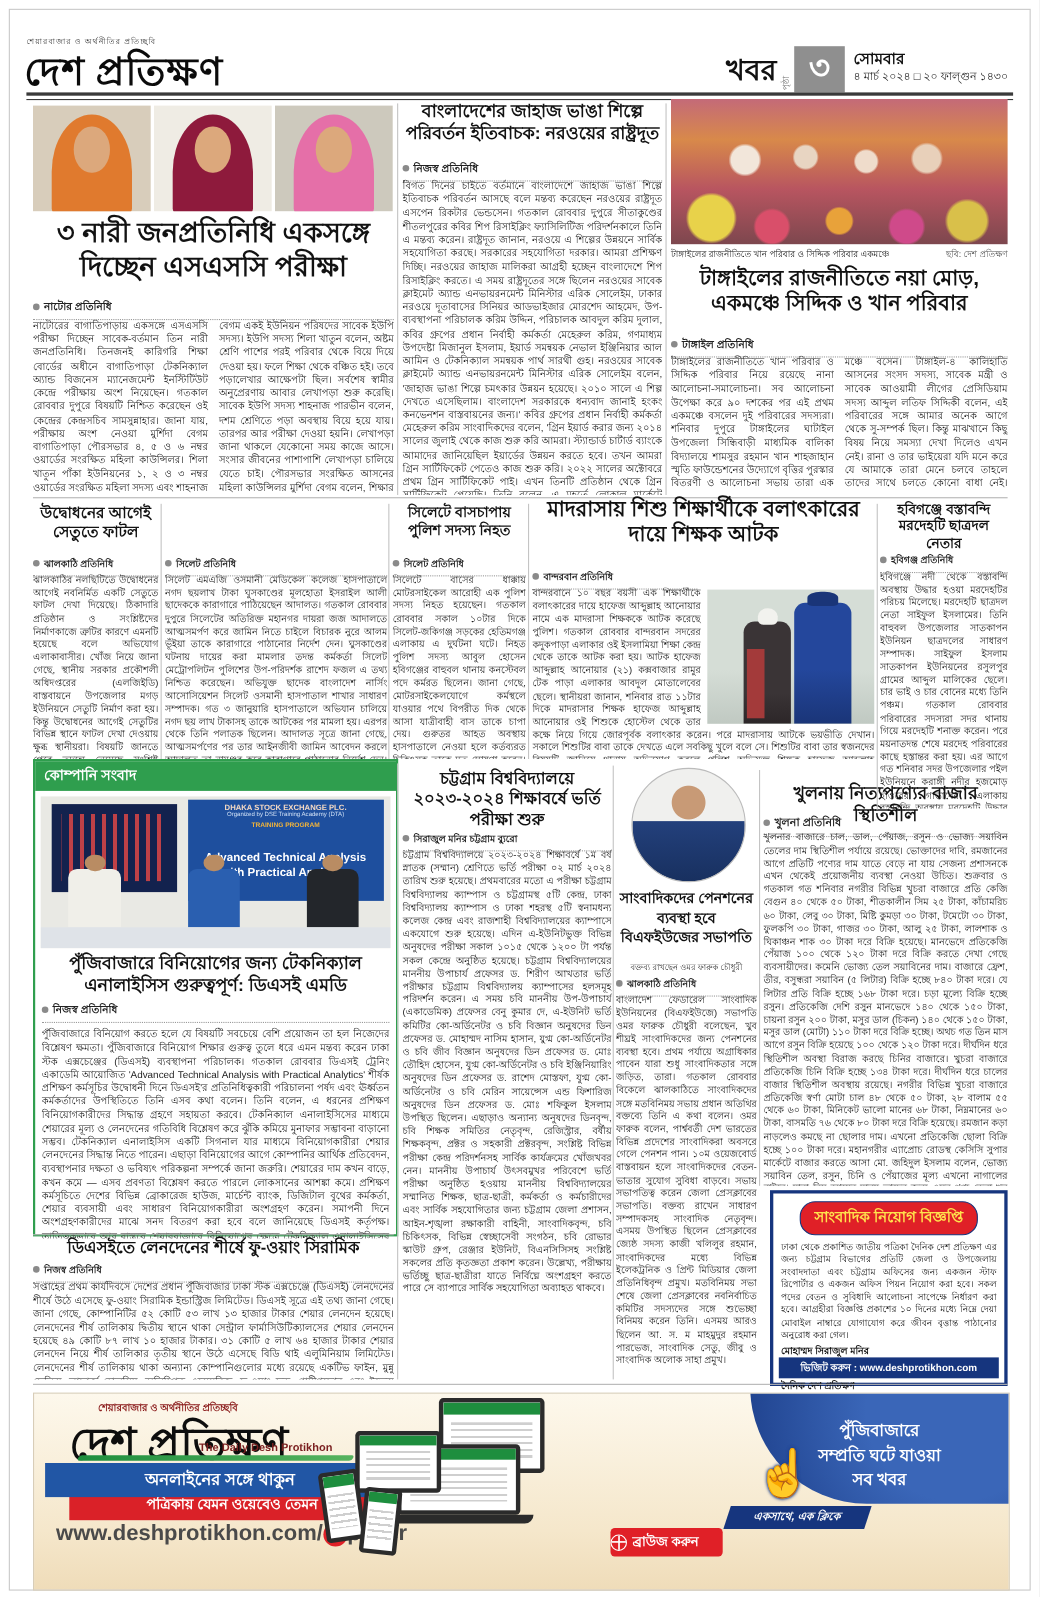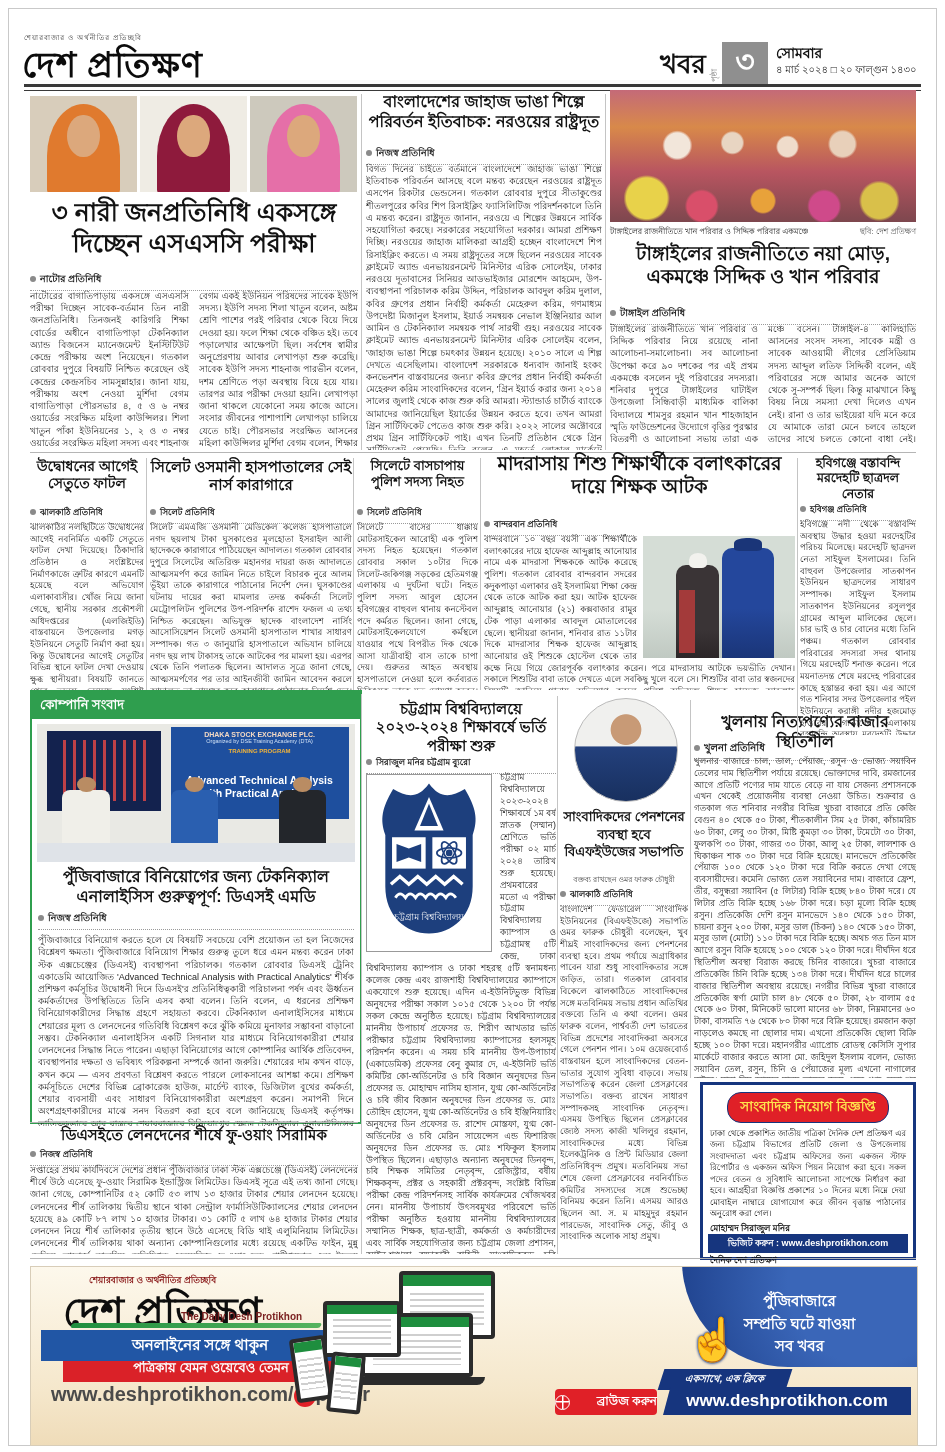--- a/index.html
+++ b/index.html
@@ -81,21 +81,21 @@
   .bn-tagline{font-size:9px;font-weight:bold;color:#8a1a1a;}
   .bn-logo{font-size:40px;font-weight:bold;color:#0d0d0d;font-family:"Liberation Serif",serif;}
   .bn-swoosh{height:5px;background:linear-gradient(90deg,#1e8e3e,#56b35f);border-radius:3px;transform:skewX(-25deg);}
   .bn-sub{font-size:10px;font-weight:bold;color:#7a1f1f;}
   .bn-blue{background:#2156a5;color:#fff;font-size:15px;font-weight:bold;text-align:center;padding:3px 0;}
   .bn-red{background:#da2128;color:#fff;font-size:13px;font-weight:bold;text-align:center;padding:3px 0;}
   .bn-url{font-size:20px;font-weight:bold;color:#4a4a4a;}
   .bn-url .e{display:inline-block;width:22px;height:22px;line-height:22px;border-radius:50%;background:#e02027;color:#fff;text-align:center;font-size:16px;vertical-align:middle;}
   .blob{background:radial-gradient(circle at 80% 20%, #3a66b8 0 40%, #1d3f8a 100%);border-radius:0 0 0 130px;color:#fff;font-size:15px;font-weight:bold;text-align:center;line-height:1.5;padding-top:29px;box-sizing:border-box;}
   .ribbon{background:#16357e;color:#fff;font-size:10px;font-weight:bold;text-align:center;transform:skewX(-18deg);padding:2px 0;}
-  .browse{background:#e02027;color:#fff;font-size:12px;font-weight:bold;text-align:center;border-radius:4px;display:flex;align-items:center;justify-content:space-between;gap:5px;}
+  .browse{background:#e02027;color:#fff;font-size:12px;font-weight:bold;text-align:center;border-radius:4px;display:flex;align-items:center;justify-content:flex-start;gap:5px;}
   .globe{display:inline-block;width:13px;height:13px;border:1.5px solid #fff;border-radius:50%;
     background:linear-gradient(#fff 0 0) center/100% 1.5px no-repeat,linear-gradient(#fff 0 0) center/1.5px 100% no-repeat;}
   .urlbar{background:#16357e;color:#fff;font-size:17px;font-weight:bold;text-align:center;padding:4px 0;clip-path:polygon(3% 0,100% 0,100% 100%,0 100%);}
   .hand{font-size:42px;color:#fff;text-shadow:0 0 3px #1d3f8a,0 0 3px #1d3f8a;}
   
   .dev{position:absolute;background:#2b2b2b;border-radius:4px;}
   .dev .scr{position:absolute;inset:4px;background:#fff;overflow:hidden;}
   .dev .scr::before{content:"";position:absolute;left:0;right:0;top:0;height:18%;background:#1e8e3e;}
   .dev .scr::after{content:"";position:absolute;left:8%;right:8%;top:30%;height:55%;
     background:repeating-linear-gradient(180deg,#cfcfcf 0 2px,transparent 2px 6px);}
@@ -146,21 +146,20 @@
   <div class="abs hl" style="left:610px;top:242px;width:306px;height:60px;font-size:19px;">টাঙ্গাইলের রাজনীতিতে নয়া মোড়, একমঞ্চে সিদ্দিক ও খান পরিবার</div>
   <div class="abs byline" style="left:610px;top:306px;width:306px;"><span class="dot"></span><span>টাঙ্গাইল প্রতিনিধি</span></div>
   <div class="abs bodytext cols2" style="left:610px;top:323px;width:306px;height:126px;">টাঙ্গাইলের রাজনীতিতে খান পরিবার ও সিদ্দিক পরিবার নিয়ে রয়েছে নানা আলোচনা-সমালোচনা। সব আলোচনা উপেক্ষা করে ৯০ দশকের পর এই প্রথম একমঞ্চে বসলেন দুই পরিবারের সদস্যরা। শনিবার দুপুরে টাঙ্গাইলের ঘাটাইল উপজেলা সিন্ধিবাড়ী মাধ্যমিক বালিকা বিদ্যালয়ে শামসুর রহমান খান শাহজাহান স্মৃতি ফাউন্ডেশনের উদ্যোগে বৃত্তির পুরস্কার বিতরণী ও আলোচনা সভায় তারা এক মঞ্চে বসেন। টাঙ্গাইল-৪ কালিহাতি আসনের সংসদ সদস্য, সাবেক মন্ত্রী ও সাবেক আওয়ামী লীগের প্রেসিডিয়াম সদস্য আব্দুল লতিফ সিদ্দিকী বলেন, এই পরিবারের সঙ্গে আমার অনেক আগে থেকে সু-সম্পর্ক ছিল। কিন্তু মাঝখানে কিছু বিষয় নিয়ে সমস্যা দেখা দিলেও এখন নেই। রানা ও তার ভাইয়েরা যদি মনে করে যে আমাকে তারা মেনে চলবে তাহলে তাদের সাথে চলতে কোনো বাধা নেই। টাঙ্গাইল-৩ ঘাটাইল আসনের সংসদ সদস্য আমানুর রহমান খান রানা বলেন, লতিফ চাচা আমাদের অভিভাবক তাই তার সঙ্গে চলতে কোন বাধা নেই। আমরা চাই একসঙ্গে এক সঙ্গে রাজনীতি করতে। এসময় আলোচনা সভায় বক্তব্য রাখেন ঘাটাইল উপজেলা নির্বাহী কর্মকর্তা এরস্তেজা হোসেন, ঘাটাইল থানার ভারপ্রাপ্ত কর্মকর্তা ওসি আব্দুস ছালাম মিয়া প্রমুখ।</div>
 
   <div class="hrule" style="left:30px;top:452px;width:886px;"></div>
 
   <div class="abs hl" style="left:30px;top:458px;width:114px;height:44px;font-size:14px;">উদ্বোধনের আগেই সেতুতে ফাটল</div>
   <div class="abs byline" style="left:30px;top:506px;width:114px;font-size:8.5px;"><span class="dot"></span><span>ঝালকাঠি প্রতিনিধি</span></div>
   <div class="abs bodytext" style="left:30px;top:522px;width:114px;height:168px;font-size:8.6px;">ঝালকাঠির নলছিটিতে উদ্বোধনের আগেই নবনির্মিত একটি সেতুতে ফাটল দেখা দিয়েছে। ঠিকাদারি প্রতিষ্ঠান ও সংশ্লিষ্টদের নির্মাণকাজে ত্রুটির কারণে এমনটি হয়েছে বলে অভিযোগ এলাকাবাসীর। খোঁজ নিয়ে জানা গেছে, স্থানীয় সরকার প্রকৌশলী অধিদপ্তরের (এলজিইডি) বাস্তবায়নে উপজেলার মগড় ইউনিয়নে সেতুটি নির্মাণ করা হয়। কিন্তু উদ্বোধনের আগেই সেতুটির বিভিন্ন স্থানে ফাটল দেখা দেওয়ায় ক্ষুব্ধ স্থানীয়রা। বিষয়টি জানতে পেরে তদন্তে নেমেছে সংশ্লিষ্ট কর্তৃপক্ষ। সেতুর দুই পাশ দেবে গিয়ে ফাটল দেখা দিয়েছে বলে জানান এলাকাবাসী। দ্রুত সংস্কারের দাবি জানিয়েছেন তারা।</div>
 
-  <div class="abs hl" style="left:150px;top:458px;width:202px;height:44px;font-size:15px;">সিলেট ওসমানী হাসপাতালের সেই নার্স কারাগারে</div>
   <div class="abs byline" style="left:150px;top:506px;width:202px;font-size:8.5px;"><span class="dot"></span><span>সিলেট প্রতিনিধি</span></div>
   <div class="abs bodytext" style="left:150px;top:522px;width:202px;height:168px;font-size:8.6px;">সিলেট এমএজি ওসমানী মেডিকেল কলেজ হাসপাতালে নগদ ছয়লাখ টাকা ঘুসকাণ্ডের মূলহোতা ইসরাইল আলী ছাদেককে কারাগারে পাঠিয়েছেন আদালত। গতকাল রোববার দুপুরে সিলেটের অতিরিক্ত মহানগর দায়রা জজ আদালতে আত্মসমর্পণ করে জামিন নিতে চাইলে বিচারক নুরে আলম ভূঁইয়া তাকে কারাগারে পাঠানোর নির্দেশ দেন। ঘুসকাণ্ডের ঘটনায় দায়ের করা মামলার তদন্ত কর্মকর্তা সিলেট মেট্রোপলিটন পুলিশের উপ-পরিদর্শক রাশেদ ফজল এ তথ্য নিশ্চিত করেছেন। অভিযুক্ত ছাদেক বাংলাদেশ নার্সিং আসোসিয়েশন সিলেট ওসমানী হাসপাতাল শাখার সাধারণ সম্পাদক। গত ৩ জানুয়ারি হাসপাতালে অভিযান চালিয়ে নগদ ছয় লাখ টাকাসহ তাকে আটকের পর মামলা হয়। এরপর থেকে তিনি পলাতক ছিলেন। আদালত সূত্রে জানা গেছে, আত্মসমর্পণের পর তার আইনজীবী জামিন আবেদন করলে আদালত তা নামঞ্জুর করে কারাগারে পাঠানোর নির্দেশ দেন। এমন ঘটনায় নার্সিং অ্যাসোসিয়েশনে চলছে আলোচনা সমালোচনা।</div>
 
   <div class="abs hl" style="left:357px;top:458px;width:121px;height:44px;font-size:13px;">সিলেটে বাসচাপায় পুলিশ সদস্য নিহত</div>
   <div class="abs byline" style="left:357px;top:506px;width:121px;font-size:8.5px;"><span class="dot"></span><span>সিলেট প্রতিনিধি</span></div>
   <div class="abs bodytext" style="left:357px;top:522px;width:121px;height:168px;font-size:8.6px;">সিলেটে বাসের ধাক্কায় মোটরসাইকেল আরোহী এক পুলিশ সদস্য নিহত হয়েছেন। গতকাল রোববার সকাল ১০টার দিকে সিলেট-জকিগঞ্জ সড়কের হেতিমগঞ্জ এলাকায় এ দুর্ঘটনা ঘটে। নিহত পুলিশ সদস্য আবুল হোসেন হবিগঞ্জের বাহুবল থানায় কনস্টেবল পদে কর্মরত ছিলেন। জানা গেছে, মোটরসাইকেলযোগে কর্মস্থলে যাওয়ার পথে বিপরীত দিক থেকে আসা যাত্রীবাহী বাস তাকে চাপা দেয়। গুরুতর আহত অবস্থায় হাসপাতালে নেওয়া হলে কর্তব্যরত চিকিৎসক তাকে মৃত ঘোষণা করেন। পুলিশ বাসটি জব্দ করলেও চালক পালিয়ে যান। এ ঘটনায় মামলার প্রস্তুতি চলছে। ঘাতক বাসের চালককে আটকে অভিযান চালাচ্ছে পুলিশ।</div>
 
   <div class="abs hl" style="left:484px;top:452px;width:311px;height:60px;font-size:19px;">মাদরাসায় শিশু শিক্ষার্থীকে বলাৎকারের দায়ে শিক্ষক আটক</div>
   <div class="abs byline" style="left:484px;top:518px;width:150px;font-size:8.5px;"><span class="dot"></span><span>বান্দরবান প্রতিনিধি</span></div>
   <div class="abs bodytext" style="left:484px;top:534px;width:311px;height:156px;font-size:8.6px;">
@@ -200,37 +199,20 @@
     <div class="bodytext" style="margin:4px 6px;height:192px;">পুঁজিবাজারে বিনিয়োগ করতে হলে যে বিষয়টি সবচেয়ে বেশি প্রয়োজন তা হল নিজেদের বিশ্লেষণ ক্ষমতা। পুঁজিবাজারে বিনিয়োগ শিক্ষার গুরুত্ব তুলে ধরে এমন মন্তব্য করেন ঢাকা স্টক এক্সচেঞ্জের (ডিএসই) ব্যবস্থাপনা পরিচালক। গতকাল রোববার ডিএসই ট্রেনিং একাডেমি আয়োজিত 'Advanced Technical Analysis with Practical Analytics' শীর্ষক প্রশিক্ষণ কর্মসূচির উদ্বোধনী দিনে ডিএসই'র প্রতিনিধিত্বকারী পরিচালনা পর্ষদ এবং ঊর্ধ্বতন কর্মকর্তাদের উপস্থিতিতে তিনি এসব কথা বলেন। তিনি বলেন, এ ধরনের প্রশিক্ষণ বিনিয়োগকারীদের সিদ্ধান্ত গ্রহণে সহায়তা করবে। টেকনিক্যাল এনালাইসিসের মাধ্যমে শেয়ারের মূল্য ও লেনদেনের গতিবিধি বিশ্লেষণ করে ঝুঁকি কমিয়ে মুনাফার সম্ভাবনা বাড়ানো সম্ভব। টেকনিক্যাল এনালাইসিস একটি সিগনাল যার মাধ্যমে বিনিয়োগকারীরা শেয়ার লেনদেনের সিদ্ধান্ত নিতে পারেন। এছাড়া বিনিয়োগের আগে কোম্পানির আর্থিক প্রতিবেদন, ব্যবস্থাপনার দক্ষতা ও ভবিষ্যৎ পরিকল্পনা সম্পর্কে জানা জরুরি। শেয়ারের দাম কখন বাড়ে, কখন কমে — এসব প্রবণতা বিশ্লেষণ করতে পারলে লোকসানের আশঙ্কা কমে। প্রশিক্ষণ কর্মসূচিতে দেশের বিভিন্ন ব্রোকারেজ হাউজ, মার্চেন্ট ব্যাংক, ডিজিটাল বুথের কর্মকর্তা, শেয়ার ব্যবসায়ী এবং সাধারণ বিনিয়োগকারীরা অংশগ্রহণ করেন। সমাপনী দিনে অংশগ্রহণকারীদের মাঝে সনদ বিতরণ করা হবে বলে জানিয়েছে ডিএসই কর্তৃপক্ষ। তাত্ত্বিকভাবে আর বাস্তবে শেয়ারবাজারে বিনিয়োগের ক্ষেত্রে টেকনিক্যাল এনালাইসিসের ব্যবহার নিয়ে আলোচনায় অংশ নেন প্রশিক্ষকরা। বিনিয়োগকারীদের সচেতনতা বৃদ্ধিতে এ ধরনের প্রশিক্ষণ কর্মসূচি গুরুত্বপূর্ণ ভূমিকা রাখবে বলে মনে করেন সংশ্লিষ্টরা। সময় নির্ধারিত প্রোগ্রামের আওতায় প্রশ্নোত্তর পর্বে অংশগ্রহণকারীদের বিভিন্ন জিজ্ঞাসার জবাব দেন প্রশিক্ষকরা এবং ভবিষ্যতে আরও কর্মসূচি আয়োজনের ঘোষণা দেওয়া হয়।</div>
   </div>
 
   <div class="abs hl" style="left:30px;top:1126px;width:328px;height:20px;font-size:15px;">ডিএসইতে লেনদেনের শীর্ষে ফু-ওয়াং সিরামিক</div>
   <div class="abs byline" style="left:30px;top:1148px;width:328px;font-size:8.5px;"><span class="dot"></span><span>নিজস্ব প্রতিনিধি</span></div>
   <div class="abs bodytext" style="left:30px;top:1164px;width:328px;height:90px;">সপ্তাহের প্রথম কার্যদিবসে দেশের প্রধান পুঁজিবাজার ঢাকা স্টক এক্সচেঞ্জে (ডিএসই) লেনদেনের শীর্ষে উঠে এসেছে ফু-ওয়াং সিরামিক ইন্ডাস্ট্রিজ লিমিটেড। ডিএসই সূত্রে এই তথ্য জানা গেছে। জানা গেছে, কোম্পানিটির ৫২ কোটি ৫৩ লাখ ১৩ হাজার টাকার শেয়ার লেনদেন হয়েছে। লেনদেনের শীর্ষ তালিকায় দ্বিতীয় স্থানে থাকা সেন্ট্রাল ফার্মাসিউটিক্যালসের শেয়ার লেনদেন হয়েছে ৪৯ কোটি ৮৭ লাখ ১০ হাজার টাকার। ৩১ কোটি ৫ লাখ ৬৪ হাজার টাকার শেয়ার লেনদেন নিয়ে শীর্ষ তালিকার তৃতীয় স্থানে উঠে এসেছে বিডি থাই এলুমিনিয়াম লিমিটেড। লেনদেনের শীর্ষ তালিকায় থাকা অন্যান্য কোম্পানিগুলোর মধ্যে রয়েছে একটিভ ফাইন, মুন্নু ফেব্রিক্স, লাফার্জ হোলসিম, অলিম্পিক এক্সেসরিজ, ফু-ওয়াং ফুড, গ্রামীণফোন এবং ইভেন্স টেক্সটাইল লিমিটেড।</div>
 
   <div class="abs hl" style="left:366px;top:700px;width:190px;height:52px;font-size:15px;">চট্টগ্রাম বিশ্ববিদ্যালয়ে ২০২৩-২০২৪ শিক্ষাবর্ষে ভর্তি পরীক্ষা শুরু</div>
   <div class="abs byline" style="left:366px;top:756px;width:190px;font-size:8.5px;"><span class="dot"></span><span>সিরাজুল মনির চট্টগ্রাম ব্যুরো</span></div>
   <div class="abs bodytext" style="left:366px;top:772px;width:190px;height:482px;font-size:8.8px;">
-    <div class="cu-logo">
-      <svg viewBox="0 0 100 150" width="116" height="168">
-        <path d="M50 4 C40 18 30 16 18 9 C8 26 6 36 11 50 L11 96 C11 122 29 138 50 138 C71 138 89 122 89 96 L89 50 C94 36 92 26 82 9 C70 16 60 18 50 4 Z" fill="#1d3f7d"></path>
-        <path d="M50 16 L63 46 L37 46 Z" fill="#fff"></path>
-        <path d="M50 22 L58 42 L42 42 Z" fill="#1d3f7d"></path>
-        <rect x="17" y="52" width="30" height="28" fill="#fff"></rect>
-        <rect x="53" y="52" width="30" height="28" fill="#fff"></rect>
-        <path d="M21 58 L32 62 L43 58 L43 74 L32 70 L21 74 Z" fill="#1d3f7d"></path>
-        <circle cx="68" cy="66" r="3" fill="#1d3f7d"></circle>
-        <ellipse cx="68" cy="66" rx="11" ry="4.5" fill="none" stroke="#1d3f7d" stroke-width="1.5"></ellipse>
-        <ellipse cx="68" cy="66" rx="11" ry="4.5" fill="none" stroke="#1d3f7d" stroke-width="1.5" transform="rotate(60 68 66)"></ellipse>
-        <ellipse cx="68" cy="66" rx="11" ry="4.5" fill="none" stroke="#1d3f7d" stroke-width="1.5" transform="rotate(120 68 66)"></ellipse>
-        <path d="M16 94 l8 -7 8 7 8 -7 8 7 8 -7 8 7 8 -7 8 7" stroke="#fff" fill="none" stroke-width="3"></path>
-        <path d="M20 106 q4 -7 9 0 q4 -7 9 0 q4 -7 9 0 q4 -7 9 0 q4 -7 9 0 q4 -7 9 0" stroke="#fff" fill="none" stroke-width="2.5"></path>
-        <text x="50" y="126" text-anchor="middle" fill="#fff" font-size="8">চট্টগ্রাম বিশ্ববিদ্যালয়</text>
-      </svg>
-    </div>
     <span>চট্টগ্রাম বিশ্ববিদ্যালয়ে ২০২৩-২০২৪ শিক্ষাবর্ষে ১ম বর্ষ স্নাতক (সম্মান) শ্রেণিতে ভর্তি পরীক্ষা ০২ মার্চ ২০২৪ তারিখ শুরু হয়েছে। প্রথমবারের মতো এ পরীক্ষা চট্টগ্রাম বিশ্ববিদ্যালয় ক্যাম্পাস ও চট্টগ্রামস্থ ৫টি কেন্দ্র, ঢাকা বিশ্ববিদ্যালয় ক্যাম্পাস ও ঢাকা শহরস্থ ৫টি স্বনামধন্য কলেজ কেন্দ্র এবং রাজশাহী বিশ্ববিদ্যালয়ের ক্যাম্পাসে একযোগে শুরু হয়েছে। এদিন এ-ইউনিটভুক্ত বিভিন্ন অনুষদের পরীক্ষা সকাল ১০১৫ থেকে ১২০০ টা পর্যন্ত সকল কেন্দ্রে অনুষ্ঠিত হয়েছে। চট্টগ্রাম বিশ্ববিদ্যালয়ের মাননীয় উপাচার্য প্রফেসর ড. শিরীণ আখতার ভর্তি পরীক্ষার চট্টগ্রাম বিশ্ববিদ্যালয় ক্যাম্পাসের হলসমূহ পরিদর্শন করেন। এ সময় চবি মাননীয় উপ-উপাচার্য (একাডেমিক) প্রফেসর বেনু কুমার দে, এ-ইউনিট ভর্তি কমিটির কো-অর্ডিনেটর ও চবি বিজ্ঞান অনুষদের ডিন প্রফেসর ড. মোহাম্মদ নাসিম হাসান, যুগ্ম কো-অর্ডিনেটর ও চবি জীব বিজ্ঞান অনুষদের ডিন প্রফেসর ড. মোঃ তৌহিদ হোসেন, যুগ্ম কো-অর্ডিনেটর ও চবি ইঞ্জিনিয়ারিং অনুষদের ডিন প্রফেসর ড. রাশেদ মোস্তফা, যুগ্ম কো-অর্ডিনেটর ও চবি মেরিন সায়েন্সেস এন্ড ফিশারিজ অনুষদের ডিন প্রফেসর ড. মোঃ শফিকুল ইসলাম উপস্থিত ছিলেন। এছাড়াও অন্যান্য অনুষদের ডিনবৃন্দ, চবি শিক্ষক সমিতির নেতৃবৃন্দ, রেজিস্ট্রার, বর্ষীয় শিক্ষকবৃন্দ, প্রক্টর ও সহকারী প্রক্টরবৃন্দ, সংশ্লিষ্ট বিভিন্ন পরীক্ষা কেন্দ্র পরিদর্শনসহ সার্বিক কার্যক্রমের খোঁজখবর নেন। মাননীয় উপাচার্য উৎসবমুখর পরিবেশে ভর্তি পরীক্ষা অনুষ্ঠিত হওয়ায় মাননীয় বিশ্ববিদ্যালয়ের সম্মানিত শিক্ষক, ছাত্র-ছাত্রী, কর্মকর্তা ও কর্মচারীদের এবং সার্বিক সহযোগিতার জন্য চট্টগ্রাম জেলা প্রশাসন, আইন-শৃঙ্খলা রক্ষাকারী বাহিনী, সাংবাদিকবৃন্দ, চবি চিকিৎসক, বিভিন্ন স্বেচ্ছাসেবী সংগঠন, চবি রোভার স্কাউট গ্রুপ, রেঞ্জার ইউনিট, বিএনসিসিসহ সংশ্লিষ্ট সকলের প্রতি কৃতজ্ঞতা প্রকাশ করেন। উল্লেখ্য, পরীক্ষায় ভর্তিচ্ছু ছাত্র-ছাত্রীরা যাতে নির্বিঘ্নে অংশগ্রহণ করতে পারে সে ব্যাপারে সার্বিক সহযোগিতা অব্যাহত থাকবে।</span>
   </div>
 
   <div class="abs bf-photo" style="left:574px;top:698px;"></div>
   <div class="abs bf-caption" style="left:560px;top:808px;width:128px;height:64px;">সাংবাদিকদের পেনশনের ব্যবস্থা হবে বিএফইউজের সভাপতি</div>
   <div class="abs bf-sub" style="left:560px;top:874px;width:128px;">বক্তব্য রাখছেন ওমর ফারুক চৌধুরী</div>
   <div class="abs byline" style="left:560px;top:888px;width:128px;font-size:8.5px;"><span class="dot"></span><span>ঝালকাঠি প্রতিনিধি</span></div>
   <div class="abs bodytext" style="left:560px;top:904px;width:128px;height:350px;font-size:8.6px;">বাংলাদেশ ফেডারেল সাংবাদিক ইউনিয়নের (বিএফইউজে) সভাপতি ওমর ফারুক চৌধুরী বলেছেন, খুব শীঘ্রই সাংবাদিকদের জন্য পেনশনের ব্যবস্থা হবে। প্রথম পর্যায়ে অগ্রাধিকার পাবেন যারা শুধু সাংবাদিকতার সঙ্গে জড়িত, তারা। গতকাল রোববার বিকেলে ঝালকাঠিতে সাংবাদিকদের সঙ্গে মতবিনিময় সভায় প্রধান অতিথির বক্তব্যে তিনি এ কথা বলেন। ওমর ফারুক বলেন, পার্শ্ববর্তী দেশ ভারতের বিভিন্ন প্রদেশের সাংবাদিকরা অবসরে গেলে পেনশন পান। ১০ম ওয়েজবোর্ড বাস্তবায়ন হলে সাংবাদিকদের বেতন-ভাতার সুযোগ সুবিধা বাড়বে। সভায় সভাপতিত্ব করেন জেলা প্রেসক্লাবের সভাপতি। বক্তব্য রাখেন সাধারণ সম্পাদকসহ সাংবাদিক নেতৃবৃন্দ। এসময় উপস্থিত ছিলেন প্রেসক্লাবের জ্যেষ্ঠ সদস্য কাজী খলিলুর রহমান, সাংবাদিকদের মধ্যে বিভিন্ন ইলেকট্রনিক ও প্রিন্ট মিডিয়ার জেলা প্রতিনিধিবৃন্দ প্রমুখ। মতবিনিময় সভা শেষে জেলা প্রেসক্লাবের নবনির্বাচিত কমিটির সদস্যদের সঙ্গে শুভেচ্ছা বিনিময় করেন তিনি। এসময় আরও ছিলেন আ. স. ম মাহমুদুর রহমান পারভেজ, সাংবাদিক সেতু, জীবু ও সাংবাদিক অলোক সাহা প্রমুখ।</div>
 
   <div class="abs hl" style="left:694px;top:712px;width:222px;height:24px;font-size:16px;">খুলনায় নিত্যপণ্যের বাজার স্থিতিশীল</div>
@@ -281,21 +263,20 @@
       <div>পুঁজিবাজারে</div>
       <div>সম্প্রতি ঘটে যাওয়া</div>
       <div>সব খবর</div>
     </div>
     <div class="abs hand" style="left:656px;top:48px;">☝</div>
     <div class="abs ribbon" style="left:630px;top:102px;width:128px;">একসাথে, এক ক্লিকে</div>
     <div class="abs browse" style="left:524px;top:122px;width:102px;height:26px;">
       <span class="globe"></span>
         <span>ব্রাউজ করুন</span>
     </div>
-    <div class="abs urlbar" style="left:632px;top:120px;width:248px;">www.deshprotikhon.com</div>
   </div>
 
   <div class="vrule" style="left:361px;top:94px;height:356px;"></div>
   <div class="vrule" style="left:605px;top:94px;height:356px;"></div>
   <div class="vrule" style="left:146px;top:458px;height:232px;"></div>
   <div class="vrule" style="left:353px;top:458px;height:232px;"></div>
   <div class="vrule" style="left:480px;top:458px;height:232px;"></div>
   <div class="vrule" style="left:797px;top:458px;height:278px;"></div>
   <div class="vrule" style="left:361px;top:694px;height:560px;"></div>
   <div class="vrule" style="left:557px;top:696px;height:558px;"></div>

